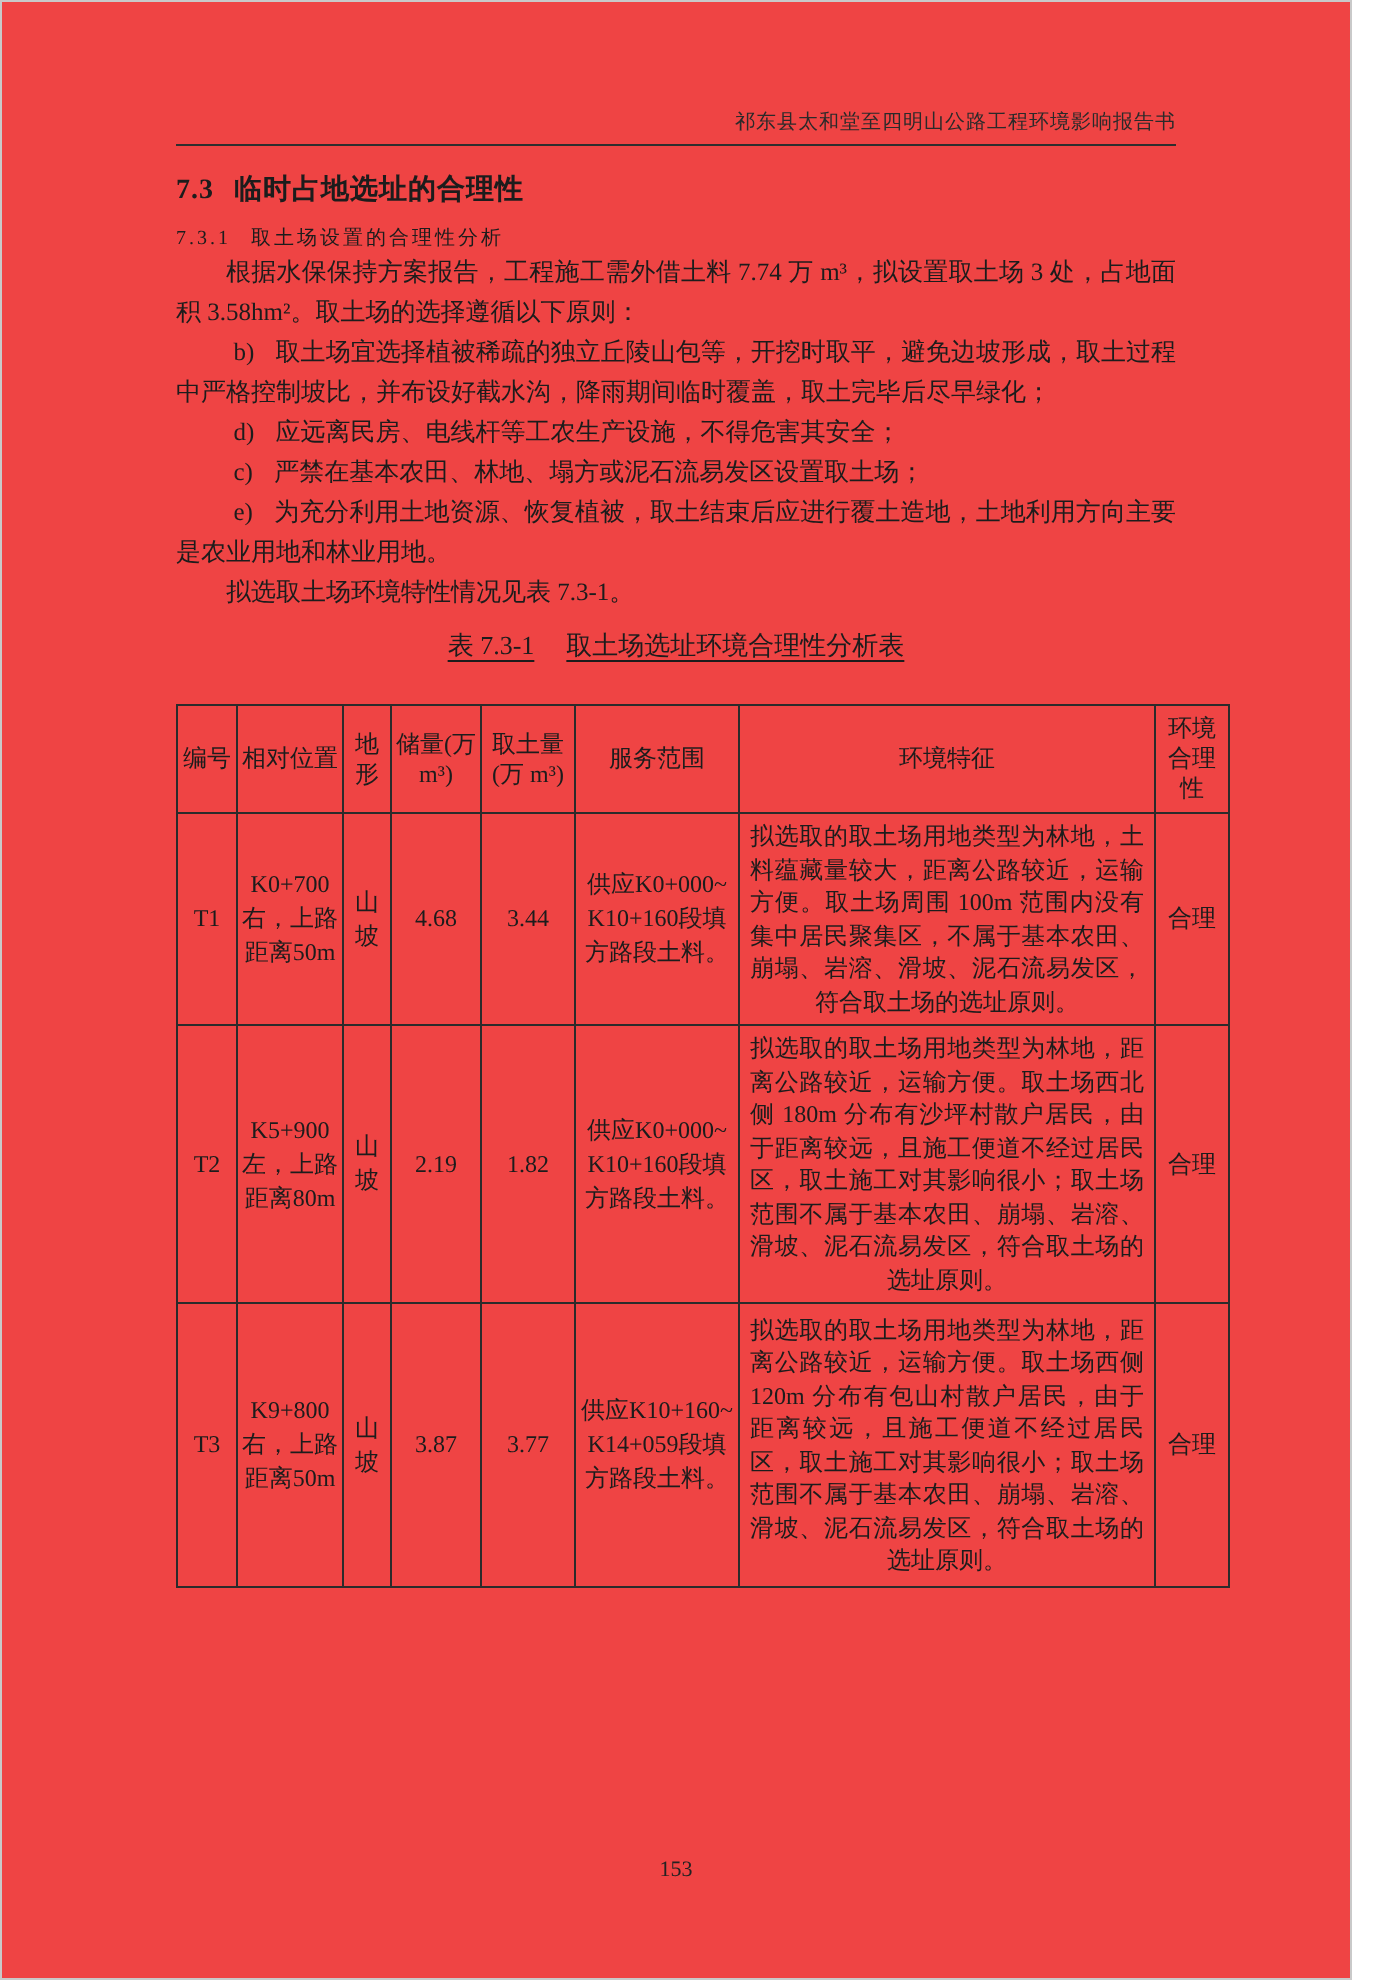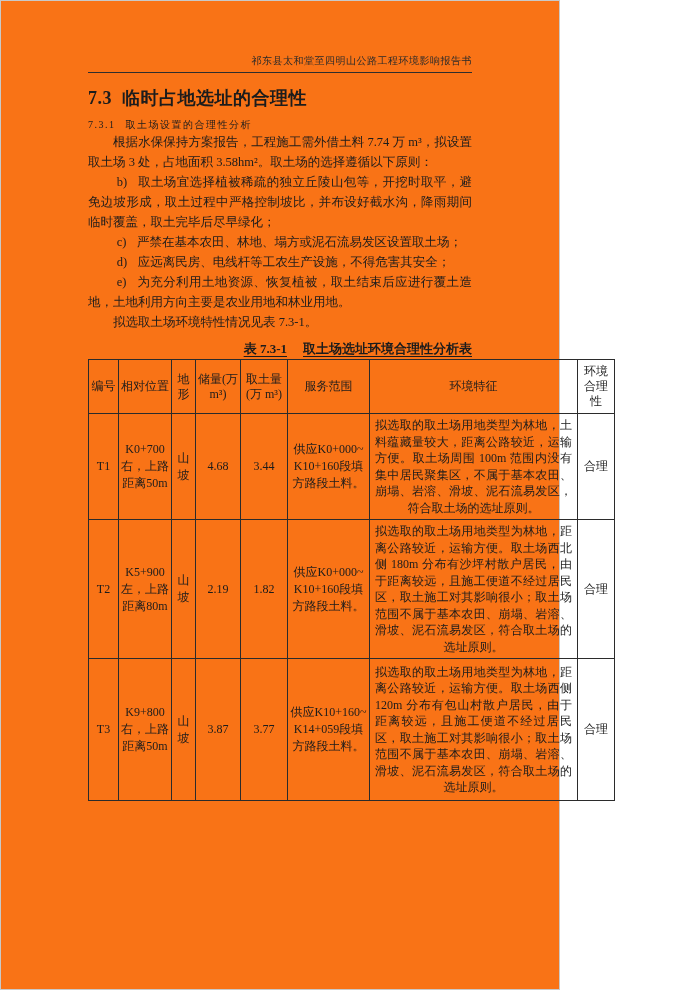--- a/index.html
+++ b/index.html
@@ -5,67 +5,67 @@
   * { box-sizing: border-box; margin: 0; padding: 0; }
   html, body { width: 700px; height: 990px; }
   body {
     background: #ffffff;
     font-family: "Liberation Serif", "DejaVu Serif", serif;
     color: #1c1c1c;
     position: relative;
     overflow: hidden;
   }
   .page {
-    width: 560px; height: 990px;
+    width: 676px; height: 990px;
     border: 1px solid #c9c9c9;
-    background: #f97316;
+    background: #ef4444;
     position: relative;
   }
   .content { padding: 0 87px; }
 
   
   .doc-header {
     padding-top: 53px;
     text-align: right;
     font-size: 10px;
     letter-spacing: 0.5px;
     color: #2a2a2a;
   }
   .header-rule {
     border-bottom: 1.4px solid #2e2e2e;
     margin-top: 4px;
   }
 
   
   .h1 {
     margin-top: 13px;
-    font-size: 18px;
+    font-size: 14px;
     font-weight: bold;
     letter-spacing: 0.5px;
   }
   .h1 .num, .h2 .num { margin-right: 10px; }
   .h2 {
     margin-top: 8px;
     font-size: 10px;
     font-weight: normal;
     letter-spacing: 1.5px;
   }
 
   
   .body-text { font-size: 12.5px; line-height: 20px; text-align: justify; }
   .p-indent { text-indent: 2em; }
   .li { text-indent: 2.3em; }
   .li .marker { margin-right: 0.85em; }
 
   
   .table-title {
     margin-top: 8px;
-    margin-bottom: 1px;
-    text-align: right;
-    font-weight: bold;
+    margin-bottom: 20px;
+    text-align: center;
+    font-weight: normal;
     font-size: 13px;
   }
   .table-title .underlined {
     text-decoration: underline;
     text-underline-offset: 3px;
   }
   .table-title .tlabel { margin-right: 16px; }
 
   
   table.env-table {
@@ -124,24 +124,24 @@
       <span class="num">7.3.1</span><span>取土场设置的合理性分析</span>
     </div>
 
     <div class="body-text">
       <p class="p-indent">根据水保保持方案报告，工程施工需外借土料 7.74 万 m³，拟设置取土场 3 处，占地面积 3.58hm²。取土场的选择遵循以下原则：</p>
 
       <p class="li">
         <span class="marker">b)</span><span>取土场宜选择植被稀疏的独立丘陵山包等，开挖时取平，避免边坡形成，取土过程中严格控制坡比，并布设好截水沟，降雨期间临时覆盖，取土完毕后尽早绿化；</span>
       </p>
       <p class="li">
+        <span class="marker">d)</span><span>应远离民房、电线杆等工农生产设施，不得危害其安全；</span>
+      </p>
+      <p class="li">
         <span class="marker">c)</span><span>严禁在基本农田、林地、塌方或泥石流易发区设置取土场；</span>
-      </p>
-      <p class="li">
-        <span class="marker">d)</span><span>应远离民房、电线杆等工农生产设施，不得危害其安全；</span>
       </p>
       <p class="li">
         <span class="marker">e)</span><span>为充分利用土地资源、恢复植被，取土结束后应进行覆土造地，土地利用方向主要是农业用地和林业用地。</span>
       </p>
 
       <p class="p-indent">拟选取土场环境特性情况见表 7.3-1。</p>
     </div>
 
     <div class="table-title">
       <span class="underlined">
@@ -201,13 +201,14 @@
           <td>3.77</td>
           <td>供应K10+160~K14+059段填方路段土料。</td>
           <td class="features">拟选取的取土场用地类型为林地，距离公路较近，运输方便。取土场西侧 120m 分布有包山村散户居民，由于距离较远，且施工便道不经过居民区，取土施工对其影响很小；取土场范围不属于基本农田、崩塌、岩溶、滑坡、泥石流易发区，符合取土场的选址原则。</td>
           <td>合理</td>
         </tr>
       </tbody>
     </table>
 
   </div>
 
+  <div class="page-number">153</div>
 </div>
 
 </body></html>

